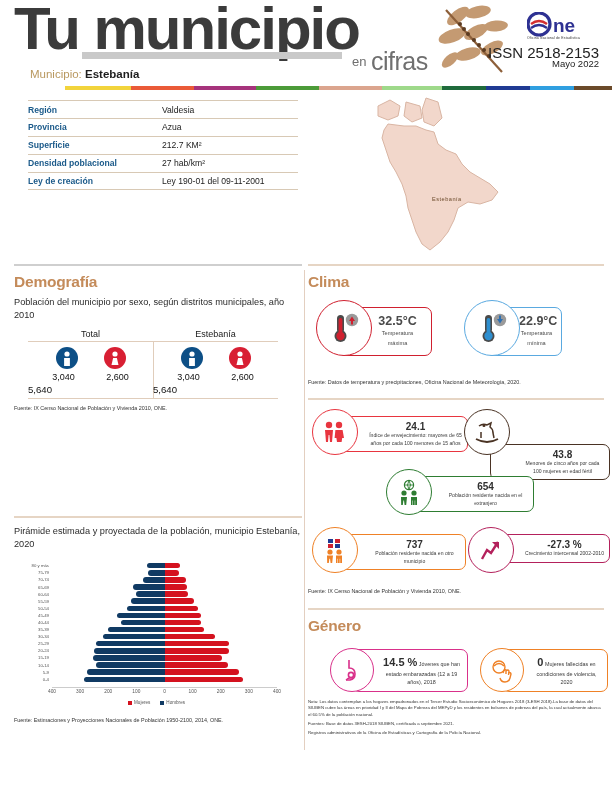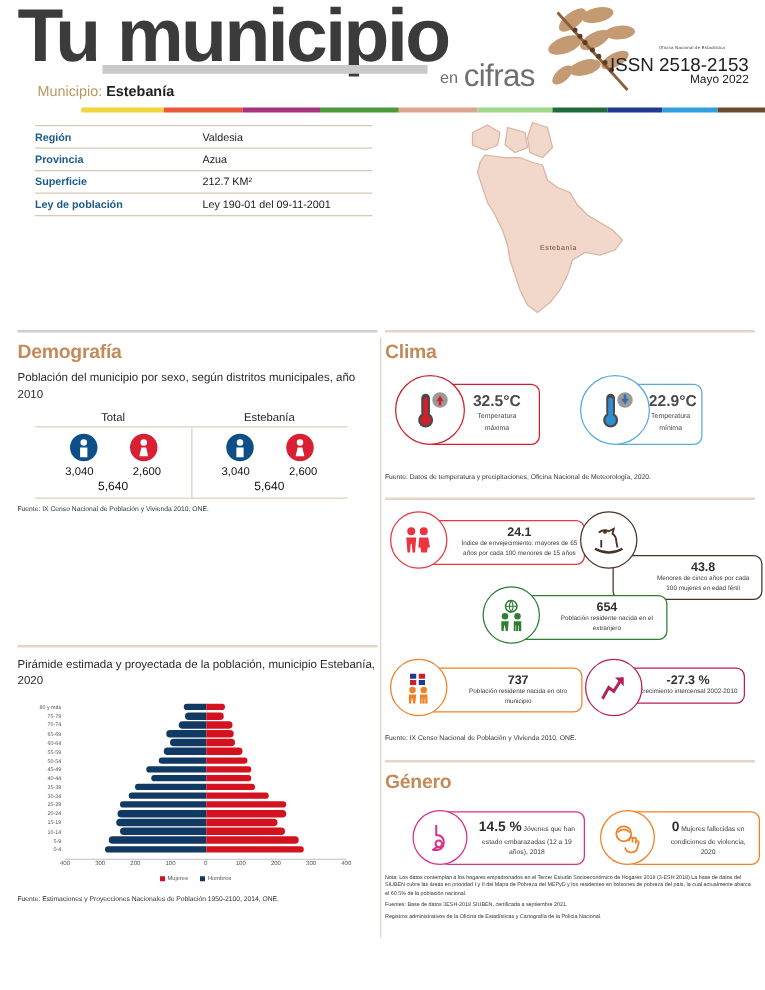--- a/index.html
+++ b/index.html
@@ -86,21 +86,21 @@
   .demo-head div { flex: 1; text-align: center; font-size: 9px; padding-bottom: 2px; color: #1a1a1a; }
   .demo-body { display: flex; position: relative; }
   .demo-half { flex: 1; position: relative; padding-top: 5px; }
   .demo-icons { display: flex; justify-content: center; gap: 26px; }
   .pcircle { width: 22px; height: 22px; border-radius: 50%; position: relative; }
   .pcircle.blue { background: #0d4f86; }
   .pcircle.red  { background: #d81f33; }
   .pfig { position: absolute; left: 50%; top: 4px; transform: translateX(-50%); }
   .demo-nums { display: flex; justify-content: center; gap: 22px; margin-top: 3px; font-size: 9px; color: #111; }
   .demo-nums span { width: 32px; text-align: center; }
-  .demo-total { text-align: center; font-size: 9.6px; margin-top: 2px; padding-bottom: 3px; color: #111; }
+  .demo-total { text-align: left; font-size: 9.6px; margin-top: 2px; padding-bottom: 3px; color: #111; }
   .demo-vline { position: absolute; left: 50%; top: 0; width: 1px; height: 100%; background: #e0cdbb; }
   .demo-bottom { border-bottom: 1px solid #e0cdbb; }
 
   
   .pyr-wrap { position: relative; width: 285px; height: 150px; margin-top: 6px; }
   .pyr-rows { position: absolute; left: 38px; top: 4px; width: 225px; }
   .pyr-row { height: 7.1px; display: flex; align-items: center; position: relative; }
   .pyr-agelab {
     position: absolute; right: 100%; width: 36px; text-align: right;
     padding-right: 3px; font-size: 4.3px; color: #555;
@@ -187,20 +187,28 @@
           <circle cx="38" cy="32" r="2"></circle>
         <circle cx="44" cy="38" r="2"></circle>
           <circle cx="49" cy="43" r="2"></circle>
         <circle cx="54" cy="48" r="2"></circle>
           <circle cx="59" cy="54" r="2"></circle>
         <circle cx="30" cy="22" r="2"></circle>
       </g>
     </svg>
   </div>
 
+  <div class="one-logo">
+    <svg width="72" height="26" viewBox="0 0 72 26">
+      <circle cx="12" cy="12" r="11" fill="none" stroke="#2e3192" stroke-width="3.2"></circle>
+      <path d="M4 12 q8 -6 16 0" stroke="#d32f2f" stroke-width="2.4" fill="none"></path>
+      <path d="M4 16 q8 -6 16 0" stroke="#2e3192" stroke-width="2.2" fill="none"></path>
+      <text x="26" y="20" font-family="Liberation Sans, sans-serif" font-size="19" font-weight="bold" fill="#2e3192">ne</text>
+    </svg>
+  </div>
   <div class="one-sub">Oficina Nacional de Estadística</div>
   <div class="issn">ISSN  2518-2153</div>
   <div class="fecha">Mayo 2022</div>
 </div>
 
 <div class="strip" id="strip" style="padding-left: 65px;">
     <i style="background: rgb(242, 212, 60); width: 24%;"></i>
     <i style="background: rgb(234, 90, 56); width: 23%;"></i>
     <i style="background: rgb(166, 51, 124); width: 23%;"></i>
     <i style="background: rgb(76, 155, 57); width: 23%;"></i>
@@ -220,21 +228,25 @@
       </div>
       <div class="info-row">
         <div class="info-key">Provincia</div>
         <div class="info-val">Azua</div>
       </div>
       <div class="info-row">
         <div class="info-key">Superficie</div>
         <div class="info-val">212.7 KM²</div>
       </div>
       <div class="info-row">
-        <div class="info-key">Ley de población</div>
+        <div class="info-key">Densidad poblacional</div>
+        <div class="info-val">27 hab/km²</div>
+      </div>
+      <div class="info-row">
+        <div class="info-key">Ley de creación</div>
         <div class="info-val">Ley 190-01 del 09-11-2001</div>
       </div>
     </div>
 
   <div class="map-wrap">
     <svg width="200" height="172" viewBox="0 0 200 172">
       <path d="M48 14 L60 8 L70 14 L68 24 L58 28 L48 24 Z
                M76 10 L90 14 L92 26 L82 30 L74 24 Z
                M96 6 L108 10 L112 26 L104 34 L94 30 L92 18 Z
                M58 32 L74 34 L86 34 L96 38 L104 40 L108 52 L116 58
@@ -614,21 +626,21 @@
             <circle cx="8" cy="15" r="2.6"></circle>
               <path d="M5 18.6 h6 l-0.8 7.4 h-1.6 l-0.6 -4.2 h-0.6 l-0.6 4.2 h-1.6 z"></path>
             <circle cx="17" cy="15" r="2.6"></circle>
               <path d="M14 18.6 h6 v7.4 h-1.8 v-4.2 h-0.5 v4.2 h-1.8 v-4.2 h-0.5 v4.2 h-1.4 z"></path>
           </g>
         </svg>
       </div>
     </div>
 
     <div class="card" style="left:160px; top:120px;">
-      <div class="card-body" style="border-color:#b4215c; width:116px; left:12px;">
+      <div class="card-body" style="border-color:#b4215c; width:116px; left:26px;">
         <div class="card-num">-27.3 %</div>
         <div class="card-lab">Crecimiento intercensal 2002-2010</div>
       </div>
       <div class="card-circle" style="border-color:#b4215c;">
         <svg width="26" height="26" viewBox="0 0 26 26">
           <path d="M4 22 L9 13 L13 16 L20 5" stroke="#b4215c" stroke-width="2.4" fill="none"></path>
           <path d="M14 5 h7 v7 z" fill="#b4215c"></path>
         </svg>
       </div>
     </div>

